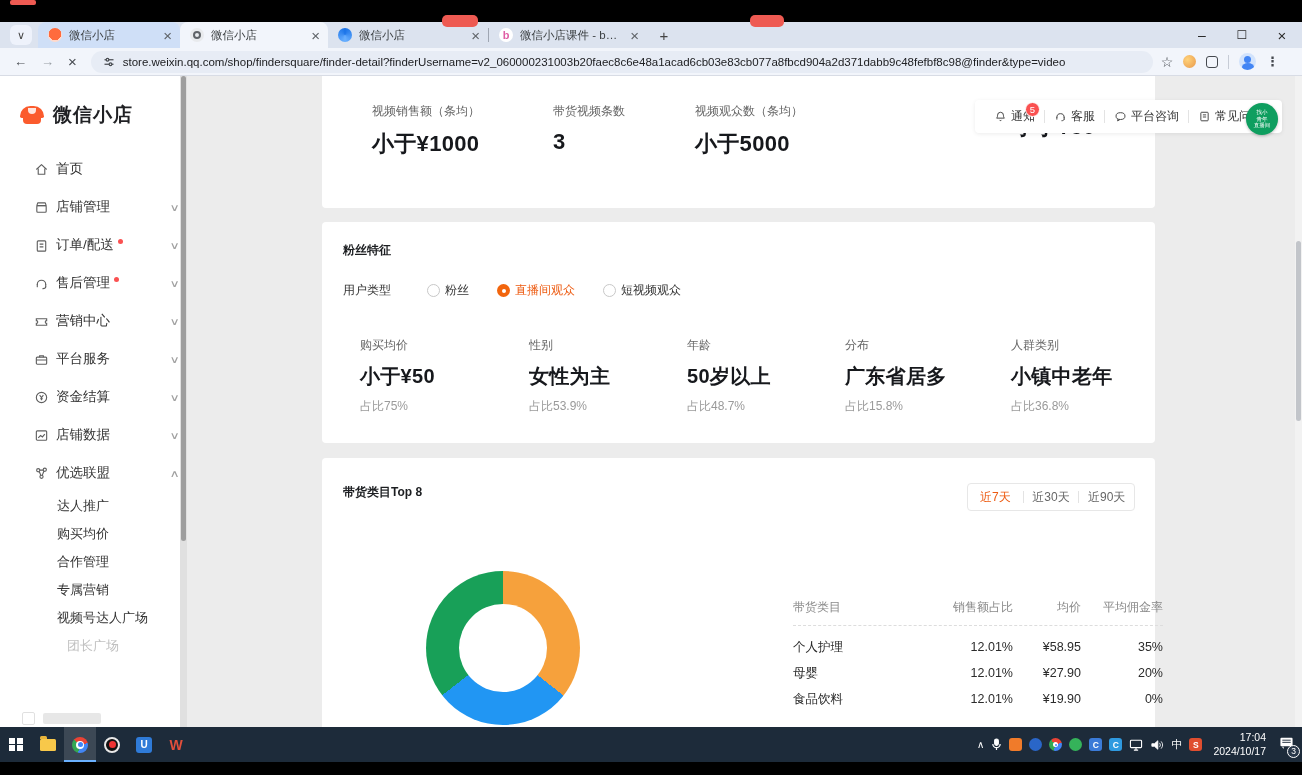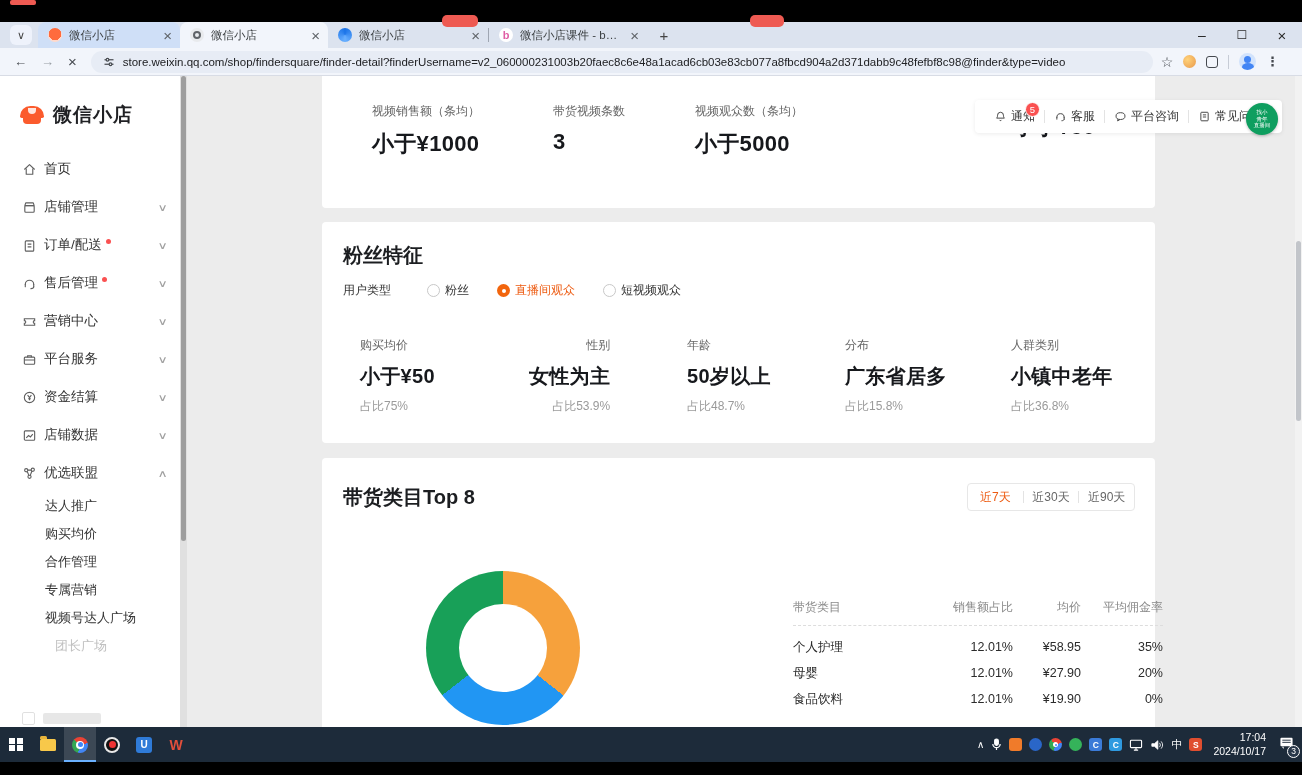--- a/index.html
+++ b/index.html
@@ -52,21 +52,21 @@
   
   .page { position:absolute; left:0; top:76px; width:1302px; height:651px; background:#ececec; overflow:hidden; z-index:4; }
 
   .sidebar { position:absolute; left:0; top:0; width:180px; height:651px; background:#fff; }
   .logo-row { position:absolute; left:20px; top:26px; display:flex; align-items:center; }
   .logo-ico { width:24px; height:24px; margin-right:9px; position:relative; }
   .logo-ico .awn { position:absolute; left:0; top:3px; width:24px; height:12px; border-radius:12px 12px 2px 2px; background:#fb5b2d; }
   .logo-ico .base { position:absolute; left:3px; top:13px; width:18px; height:8px; border-radius:0 0 4px 4px; background:#fb5b2d; }
   .logo-ico .notch { position:absolute; left:8px; top:5px; width:8px; height:6px; border-radius:0 0 6px 6px; background:#fff; opacity:.85;}
   .logo-text { font-size:19px; font-weight:bold; color:#202124; letter-spacing:1px; }
-  .menu { position:absolute; left:0; top:74px; width:180px; }
+  .menu { position:absolute; left:12px; top:74px; width:180px; }
   .m-item { height:38px; display:flex; align-items:center; padding:0 14px 0 22px; color:#333; font-size:13.5px; }
   .m-item .mi-ico { width:15px; height:15px; margin-right:7px; flex:0 0 15px; color:#5f5f5f; }
   .m-item .chev { margin-left:auto; color:#a0a0a0; font-size:10px; transform:scaleX(1.4); }
   .m-item .rdot { width:5px; height:5px; border-radius:50%; background:#fa5151; margin:-8px 0 0 4px; }
   .sub-item { height:28px; display:flex; align-items:center; padding-left:45px; font-size:13px; color:#333; }
   .sub-item.muted { color:#c0c0c0;margin-left:10px; }
   .ghost-item { position:absolute; left:22px; top:636px; display:flex; align-items:center; gap:8px; opacity:.45; filter:blur(.4px); }
   .ghost-item .gi { width:13px; height:13px; border:1.4px solid #bbb; border-radius:2px; }
   .ghost-item .gt { width:58px; height:11px; background:#ccc; border-radius:2px; }
 
@@ -89,21 +89,21 @@
     box-shadow:0 1px 4px rgba(0,0,0,.08); display:flex; align-items:center; padding:0 10px; z-index:3; }
   .ht-item { display:flex; align-items:center; font-size:12px; color:#333; padding:0 9px; position:relative; }
   .ht-item svg { margin-right:4px; }
   .ht-sep { width:1px; height:13px; background:#e3e3e3; }
   .ht-badge { position:absolute; top:-6px; left:40px; min-width:15px; height:15px; border-radius:8px; background:#fa5151;
     color:#fff; font-size:9.5px; display:flex; align-items:center; justify-content:center; padding:0 3px; border:1.5px solid #fff; }
   .green-badge { position:absolute; left:1246px; top:27px; width:32px; height:32px; border-radius:50%; background:#0e9e5f;
     color:#fff; display:flex; flex-direction:column; align-items:center; justify-content:center; z-index:4;
     font-size:5.5px; line-height:1.25; box-shadow:0 1px 3px rgba(0,0,0,.25); }
 
-  .card-title { position:absolute; left:21px; font-size:20px; font-weight:600; color:#1c1e21; }
+  .card-title { position:absolute; left:21px; font-size:12px; font-weight:600; color:#1c1e21; }
   .filter-row { position:absolute; left:21px; top:60px; display:flex; align-items:center; }
   .filter-label { font-size:12px; color:#333; margin-right:36px; }
   .radio-opt { display:flex; align-items:center; margin-right:28px; font-size:12px; color:#333; }
   .radio { width:13px; height:13px; border-radius:50%; margin-right:5px; border:1px solid #c8c8c8; background:#fff; }
   .radio.sel { border:none; background:#f2650d; position:relative; }
   .radio.sel::after { content:""; position:absolute; left:4.5px; top:4.5px; width:4px; height:4px; border-radius:50%; background:#fff; }
   .radio-opt.sel-label { color:#ed5a10; }
 
   .time-tabs { position:absolute; left:645px; top:25px; width:168px; height:28px; border:1px solid #e7e7e7; border-radius:4px;
     background:#fff; display:flex; align-items:center; }
@@ -437,21 +437,21 @@
         <span class="radio-opt">
           <span class="radio"></span>
           <span>短视频观众</span>
         </span>
       </div>
       <div class="stat-col" style="left:38px; top:115px;">
         <div class="stat-label">购买均价</div>
         <div class="stat-value" style="font-size:20px;">小于¥50</div>
         <div class="stat-sub">占比75%</div>
       </div>
-      <div class="stat-col" style="left:207px; top:115px;text-align:right;">
+      <div class="stat-col" style="left:207px; top:115px;">
         <div class="stat-label">性别</div>
         <div class="stat-value" style="font-size:20px;">女性为主</div>
         <div class="stat-sub">占比53.9%</div>
       </div>
       <div class="stat-col" style="left:365px; top:115px;">
         <div class="stat-label">年龄</div>
         <div class="stat-value" style="font-size:20px;">50岁以上</div>
         <div class="stat-sub">占比48.7%</div>
       </div>
       <div class="stat-col" style="left:523px; top:115px;">

